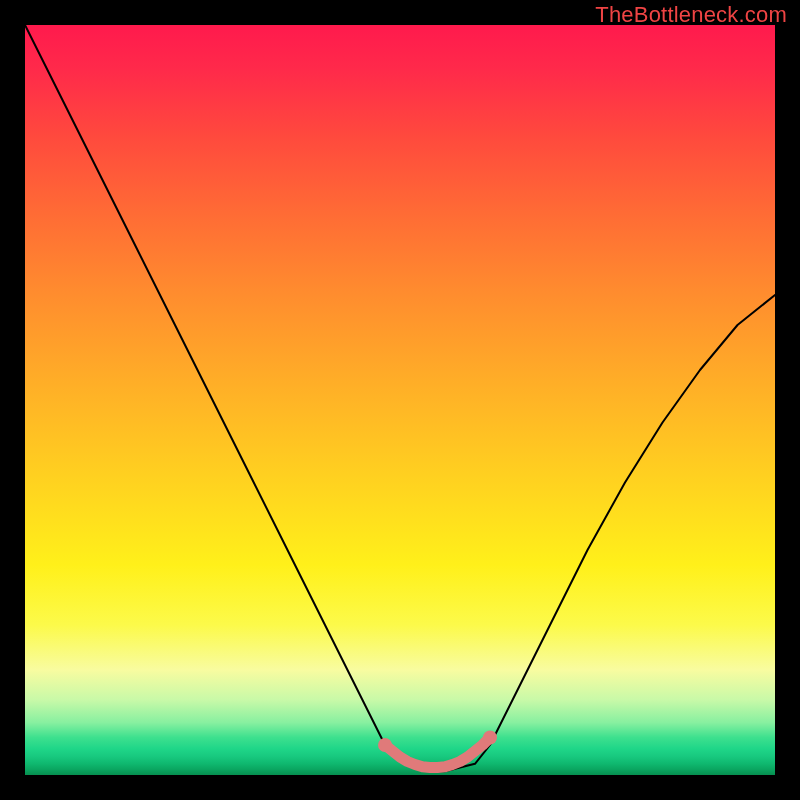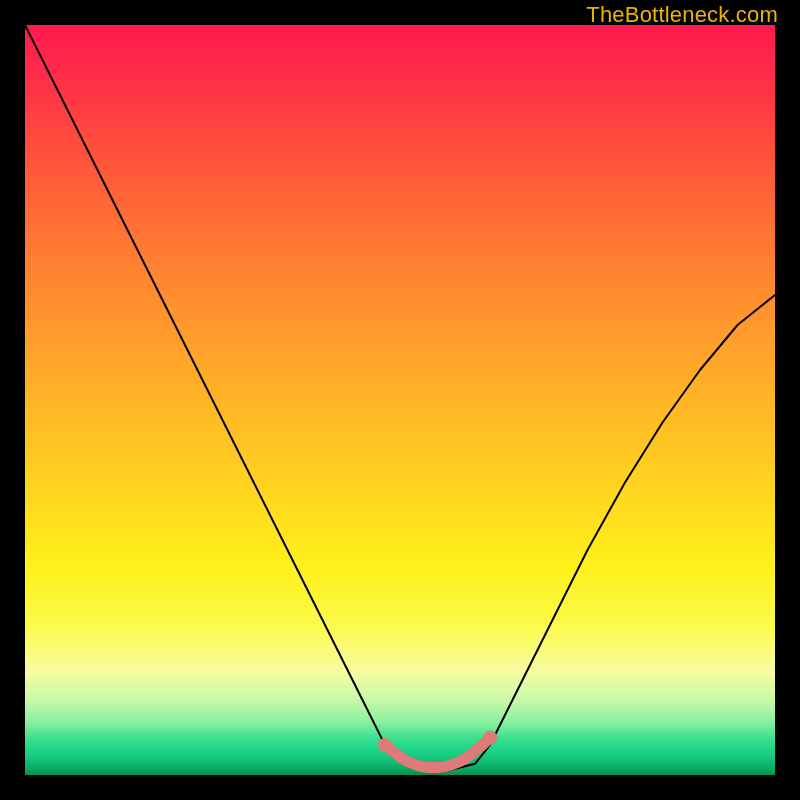--- a/index.html
+++ b/index.html
@@ -51,22 +51,22 @@
   .plot-svg {
     position: absolute;
     left: 0;
     top: 0;
     width: 750px;
     height: 750px;
   }
   .watermark {
     position: absolute;
     top: 2px;
-    right: 22px;
-    color: #eab308;
+    right: 13px;
+    color: #ef4444;
     font-size: 22px;
     font-weight: 500;
     letter-spacing: 0.2px;
     user-select: none;
   }
 </style>
 </head>
 <body>
 
 <div class="frame">

